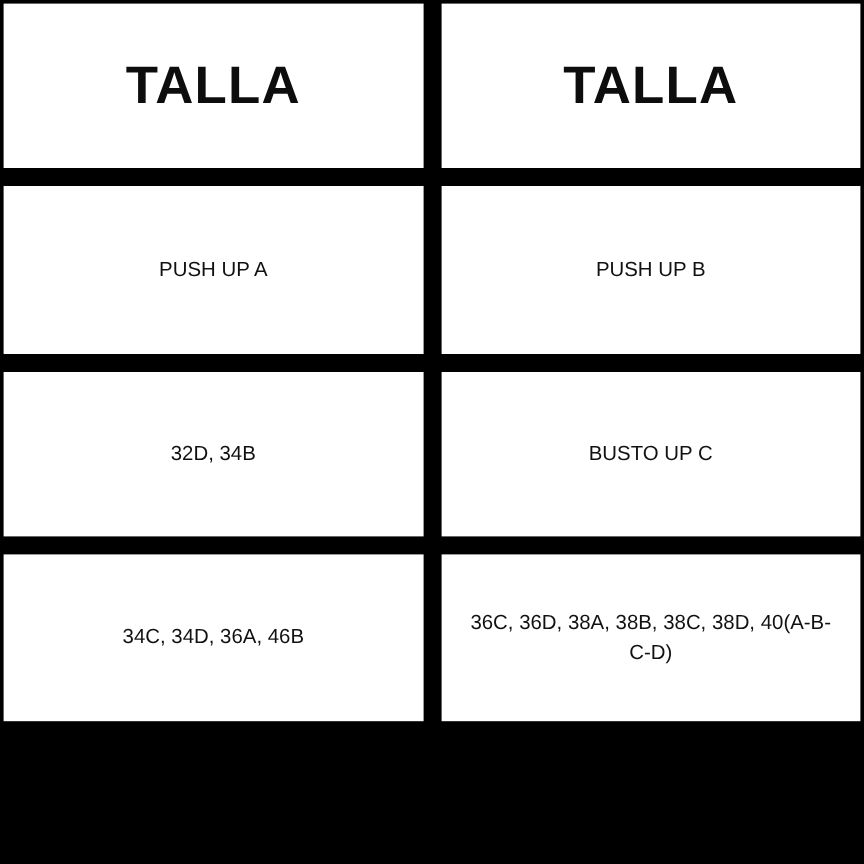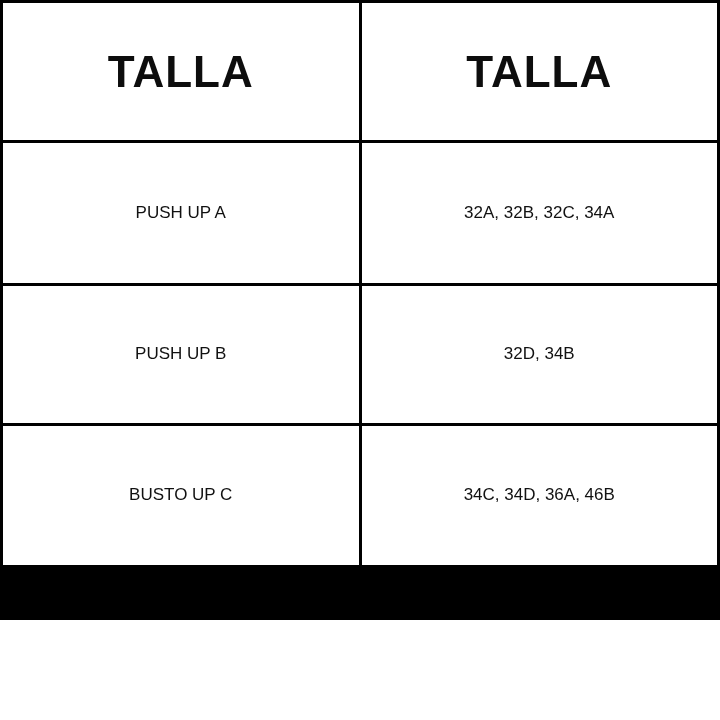--- a/index.html
+++ b/index.html
@@ -6,25 +6,25 @@
     margin: 0;
     padding: 0;
     width: 720px;
     height: 720px;
     background: #ffffff;
     font-family: "Liberation Sans", sans-serif;
   }
   .size-table {
     box-sizing: border-box;
     width: 720px;
-    height: 620px;
+    height: 720px;
     display: grid;
     grid-template-columns: 1fr 1fr;
     grid-template-rows: 137px 140px 137px 139px 1fr;
-    gap: 3px;
+    gap: 15px;
     background: #000000;      
     border: 3px solid #000000;
   }
   .cell {
     background: #ffffff;
     display: flex;
     align-items: center;
     justify-content: center;
     text-align: center;
     padding: 0 16px;
@@ -46,25 +46,25 @@
 <body>
 
 <div class="size-table">
 
   <div class="cell header">TALLA</div>
 
   <div class="cell header">TALLA</div>
 
   <div class="cell body">PUSH UP A</div>
 
-  <div class="cell body">32A, 32B, 32C, 34A</div>
 
   <div class="cell body">PUSH UP B</div>
 
   <div class="cell body">32D, 34B</div>
 
   <div class="cell body">BUSTO UP C</div>
 
   <div class="cell body">34C, 34D, 36A, 46B</div>
 
 
+  <div class="cell body">36C, 36D, 38A, 38B, 38C, 38D, 40(A-B-C-D)</div>
 
 </div>
 
 </body></html>

